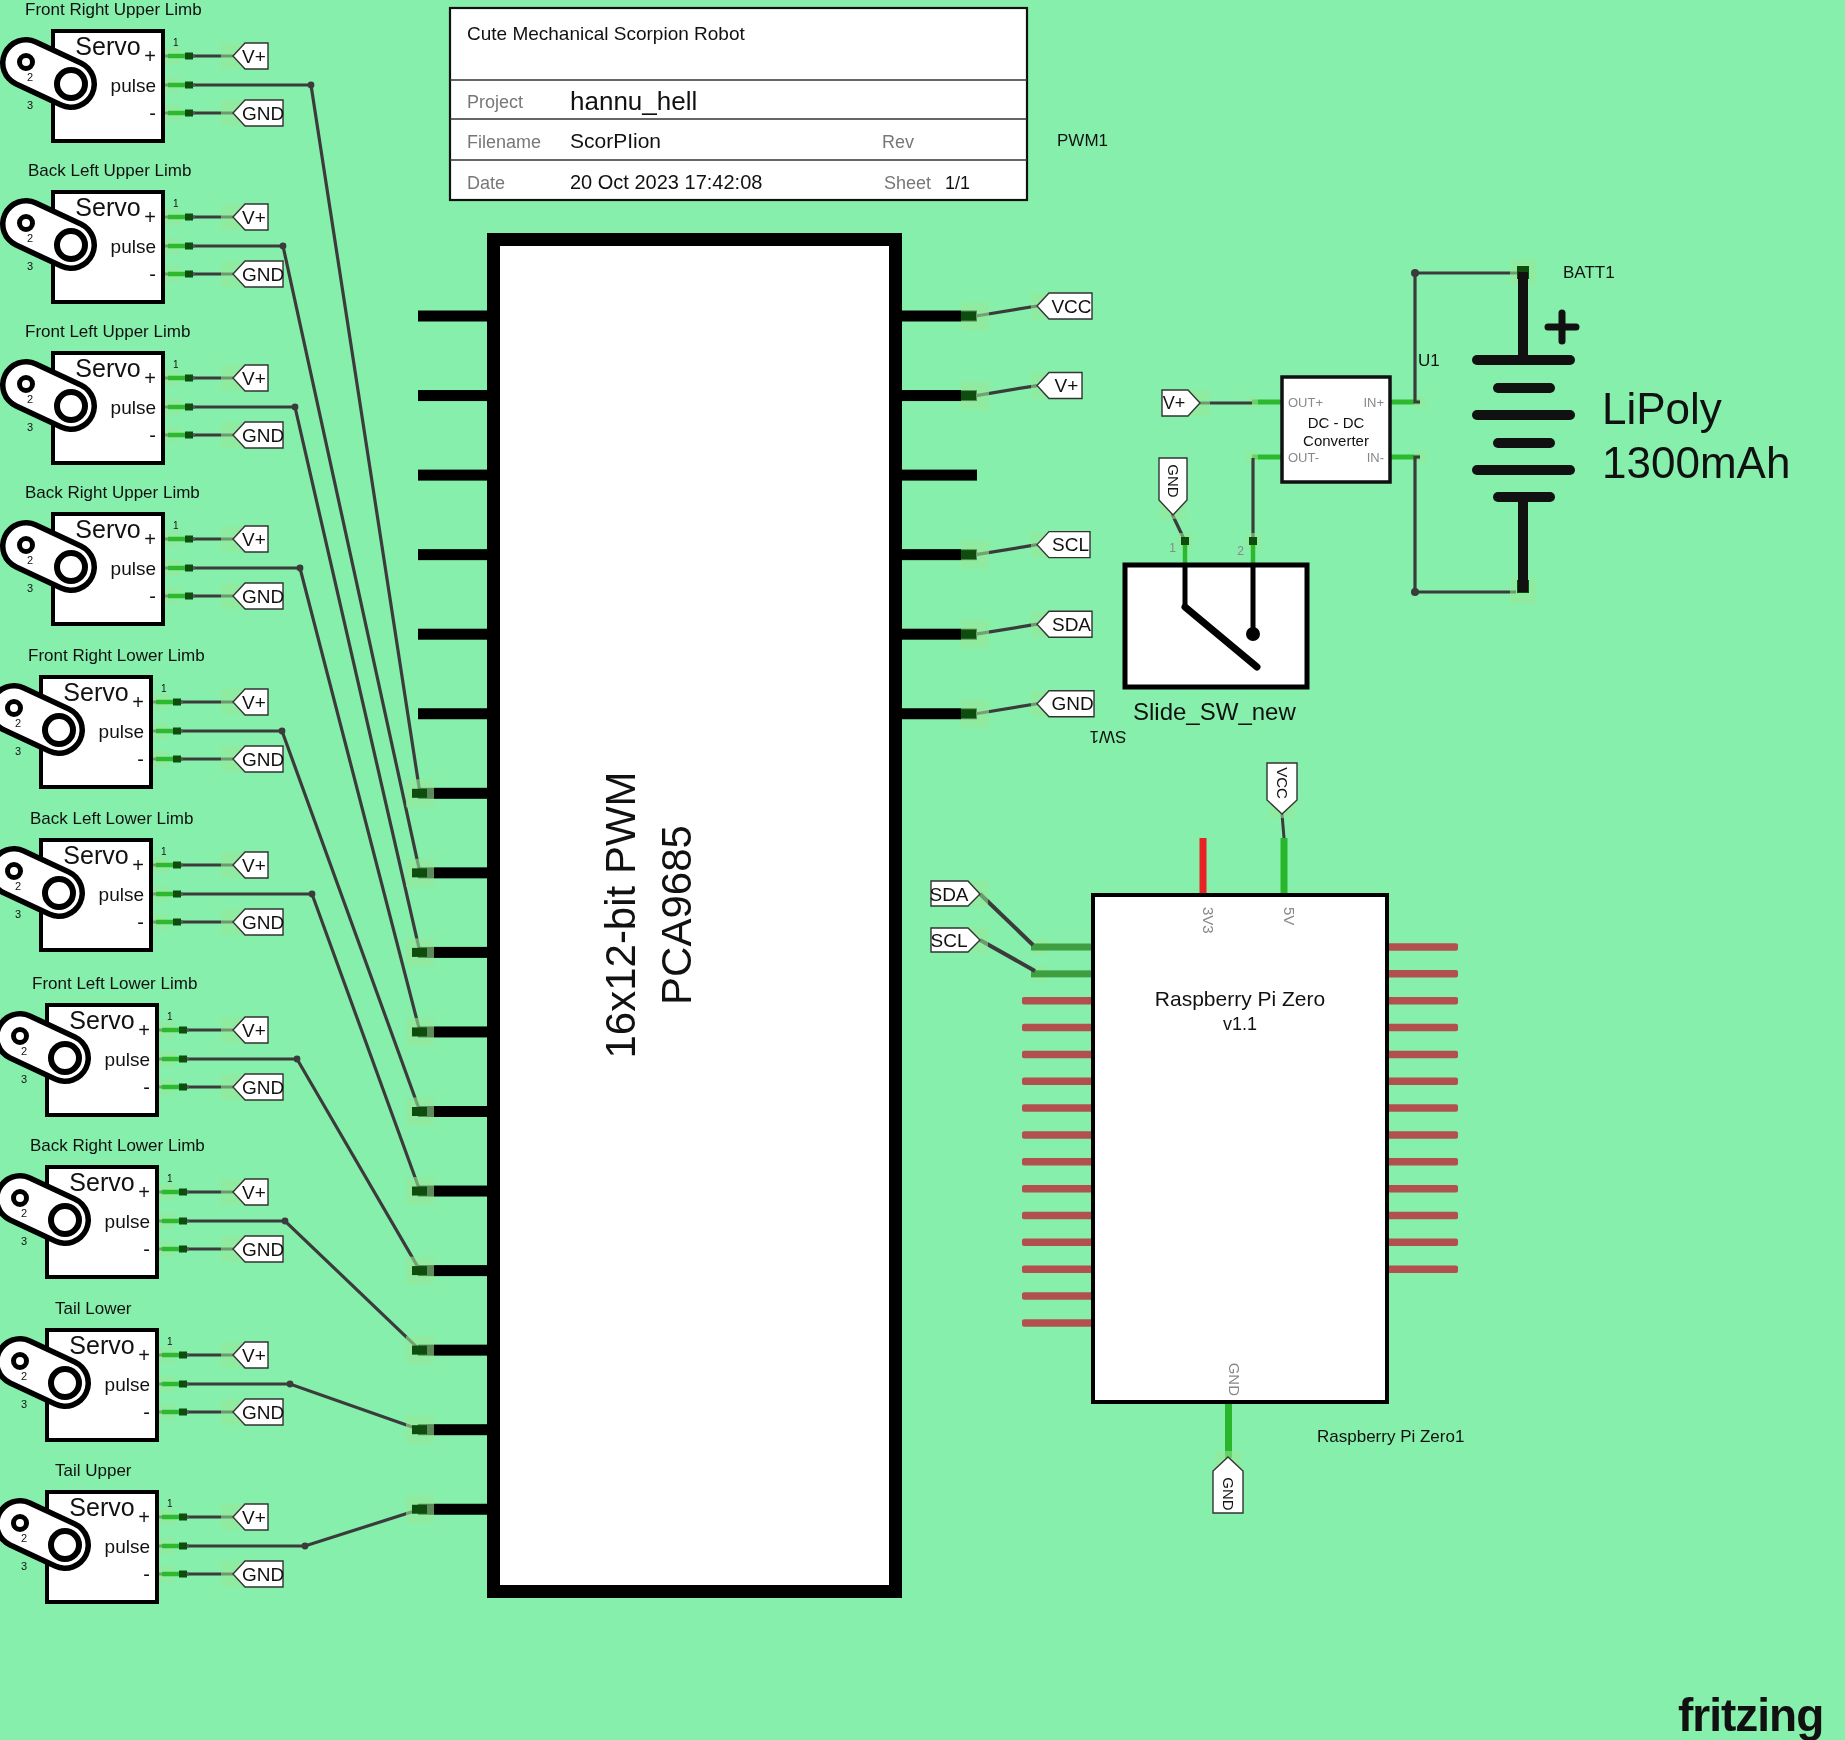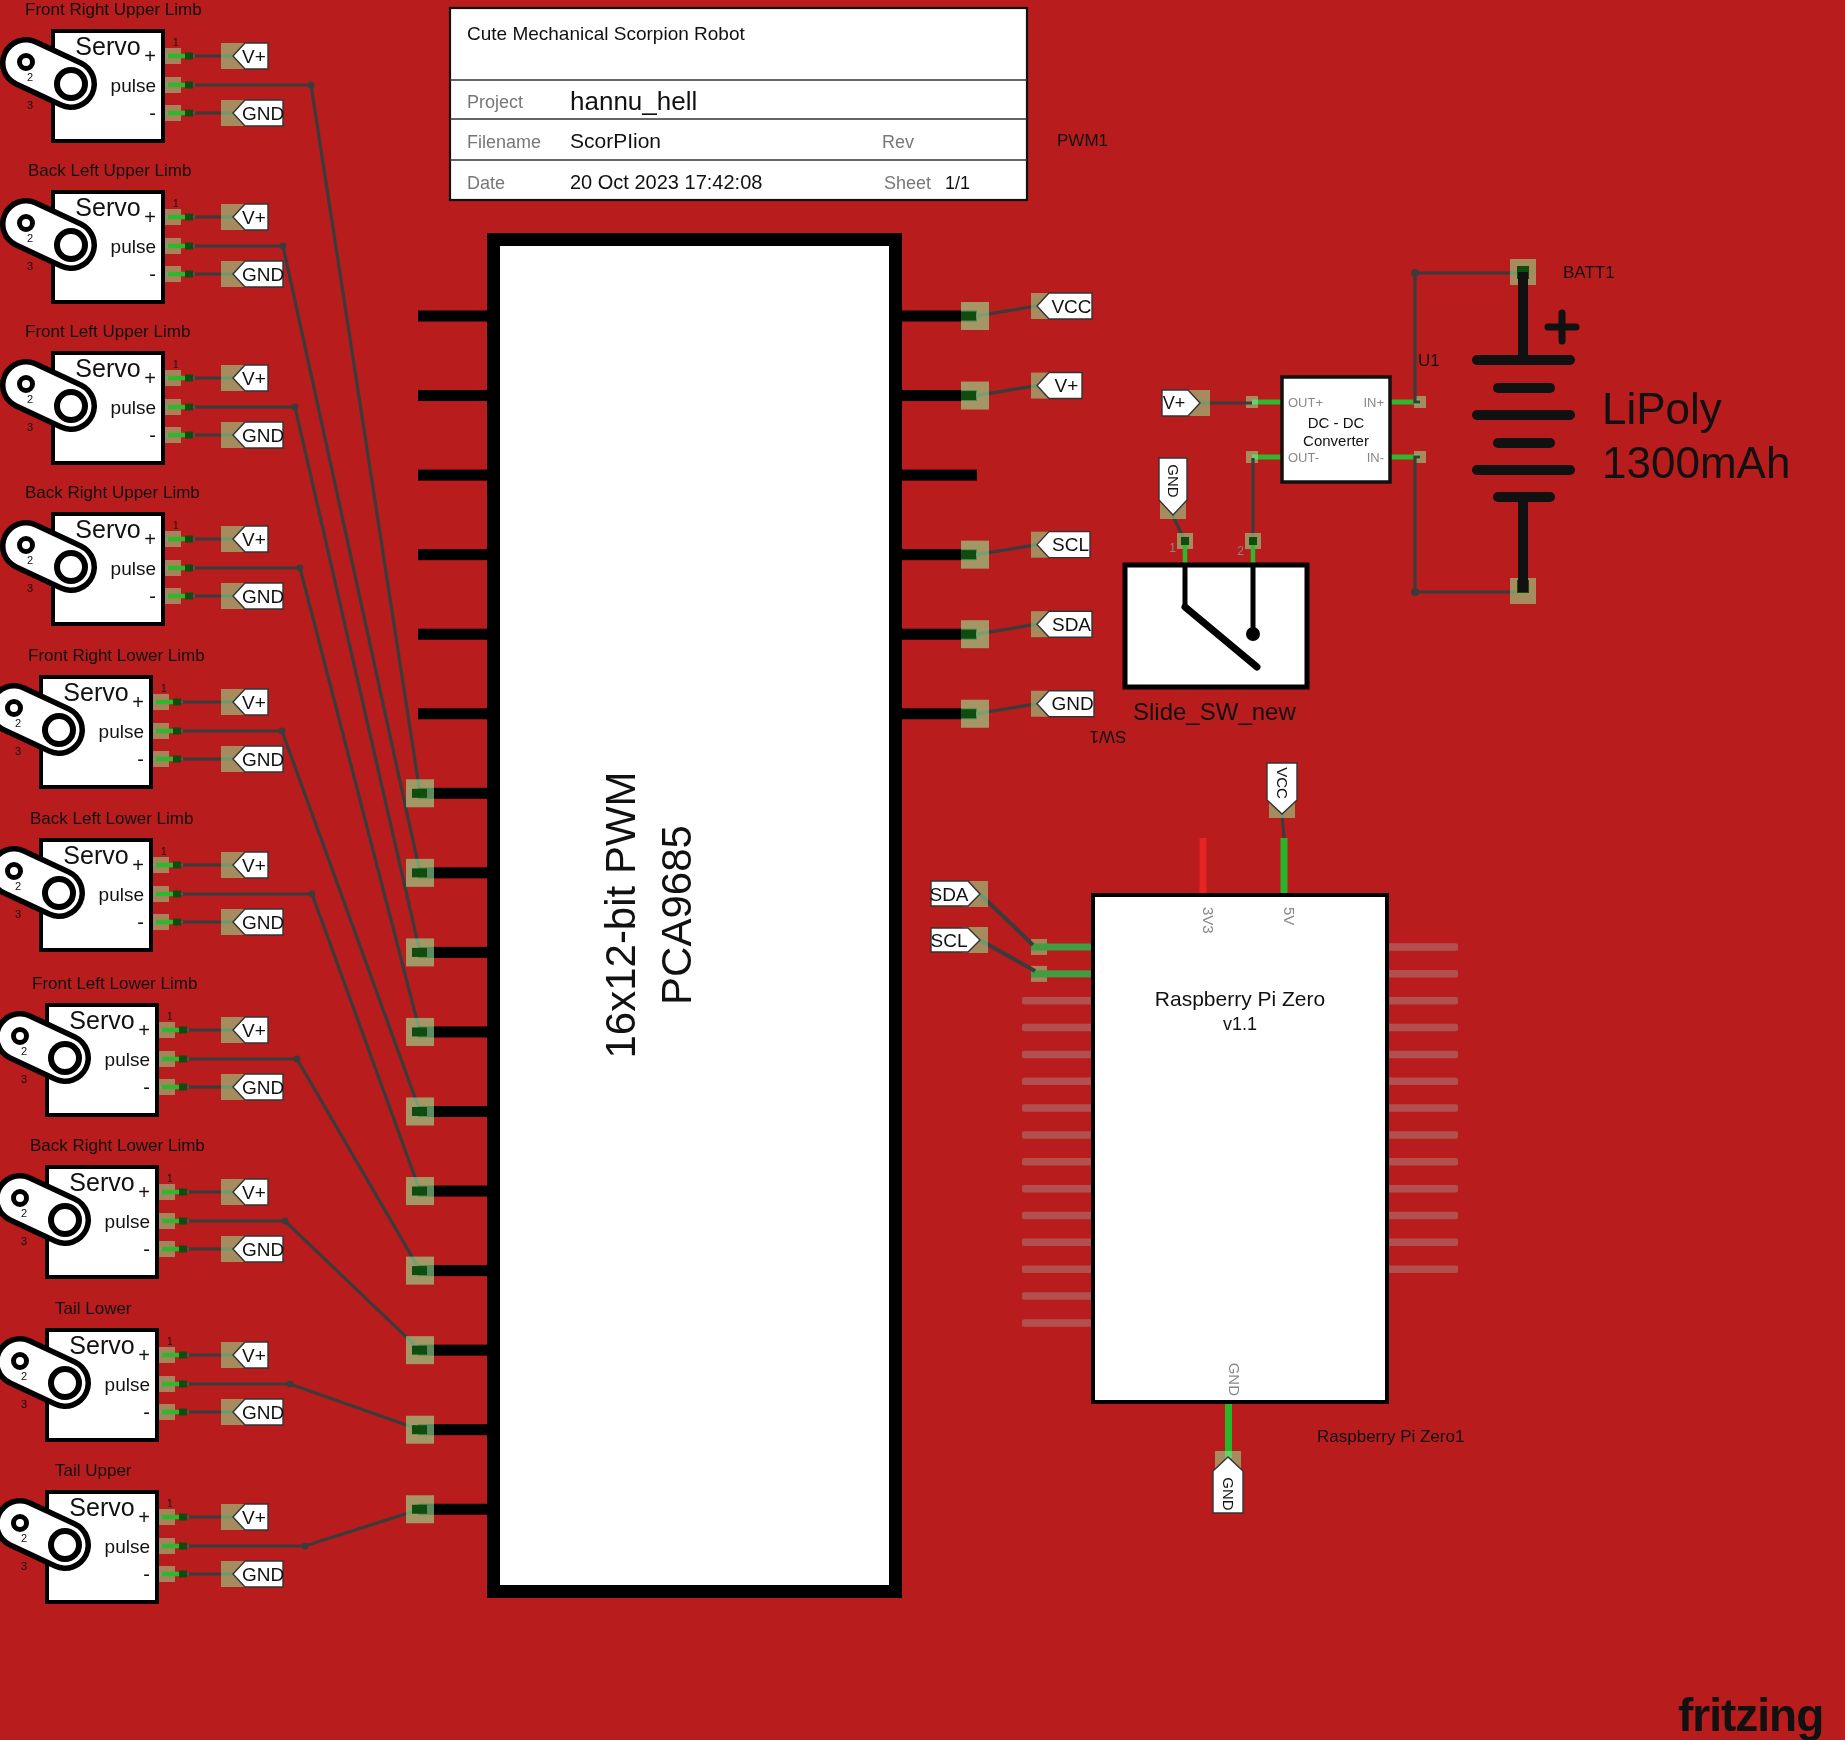--- a/index.html
+++ b/index.html
@@ -1,16 +1,16 @@
 <!DOCTYPE html>
 <html><head>
 <meta charset="utf-8">
 <style>
   html,body{margin:0;padding:0;background:#fff;}
-  #canvas{position:relative;width:1845px;height:1740px;overflow:hidden;background:#b91c1c;}
+  #canvas{position:relative;width:1845px;height:1740px;overflow:hidden;background:#86efac;}
   svg{position:absolute;left:0;top:0;}
   text{font-family:"Liberation Sans","DejaVu Sans",sans-serif;fill:#111;}
   .gray{fill:#888;}
   .tb-label{fill:#777;}
 </style>
 </head>
 <body>
 
 <div id="canvas">
 <svg id="scene" width="1845" height="1740" viewBox="0 0 1845 1740">

